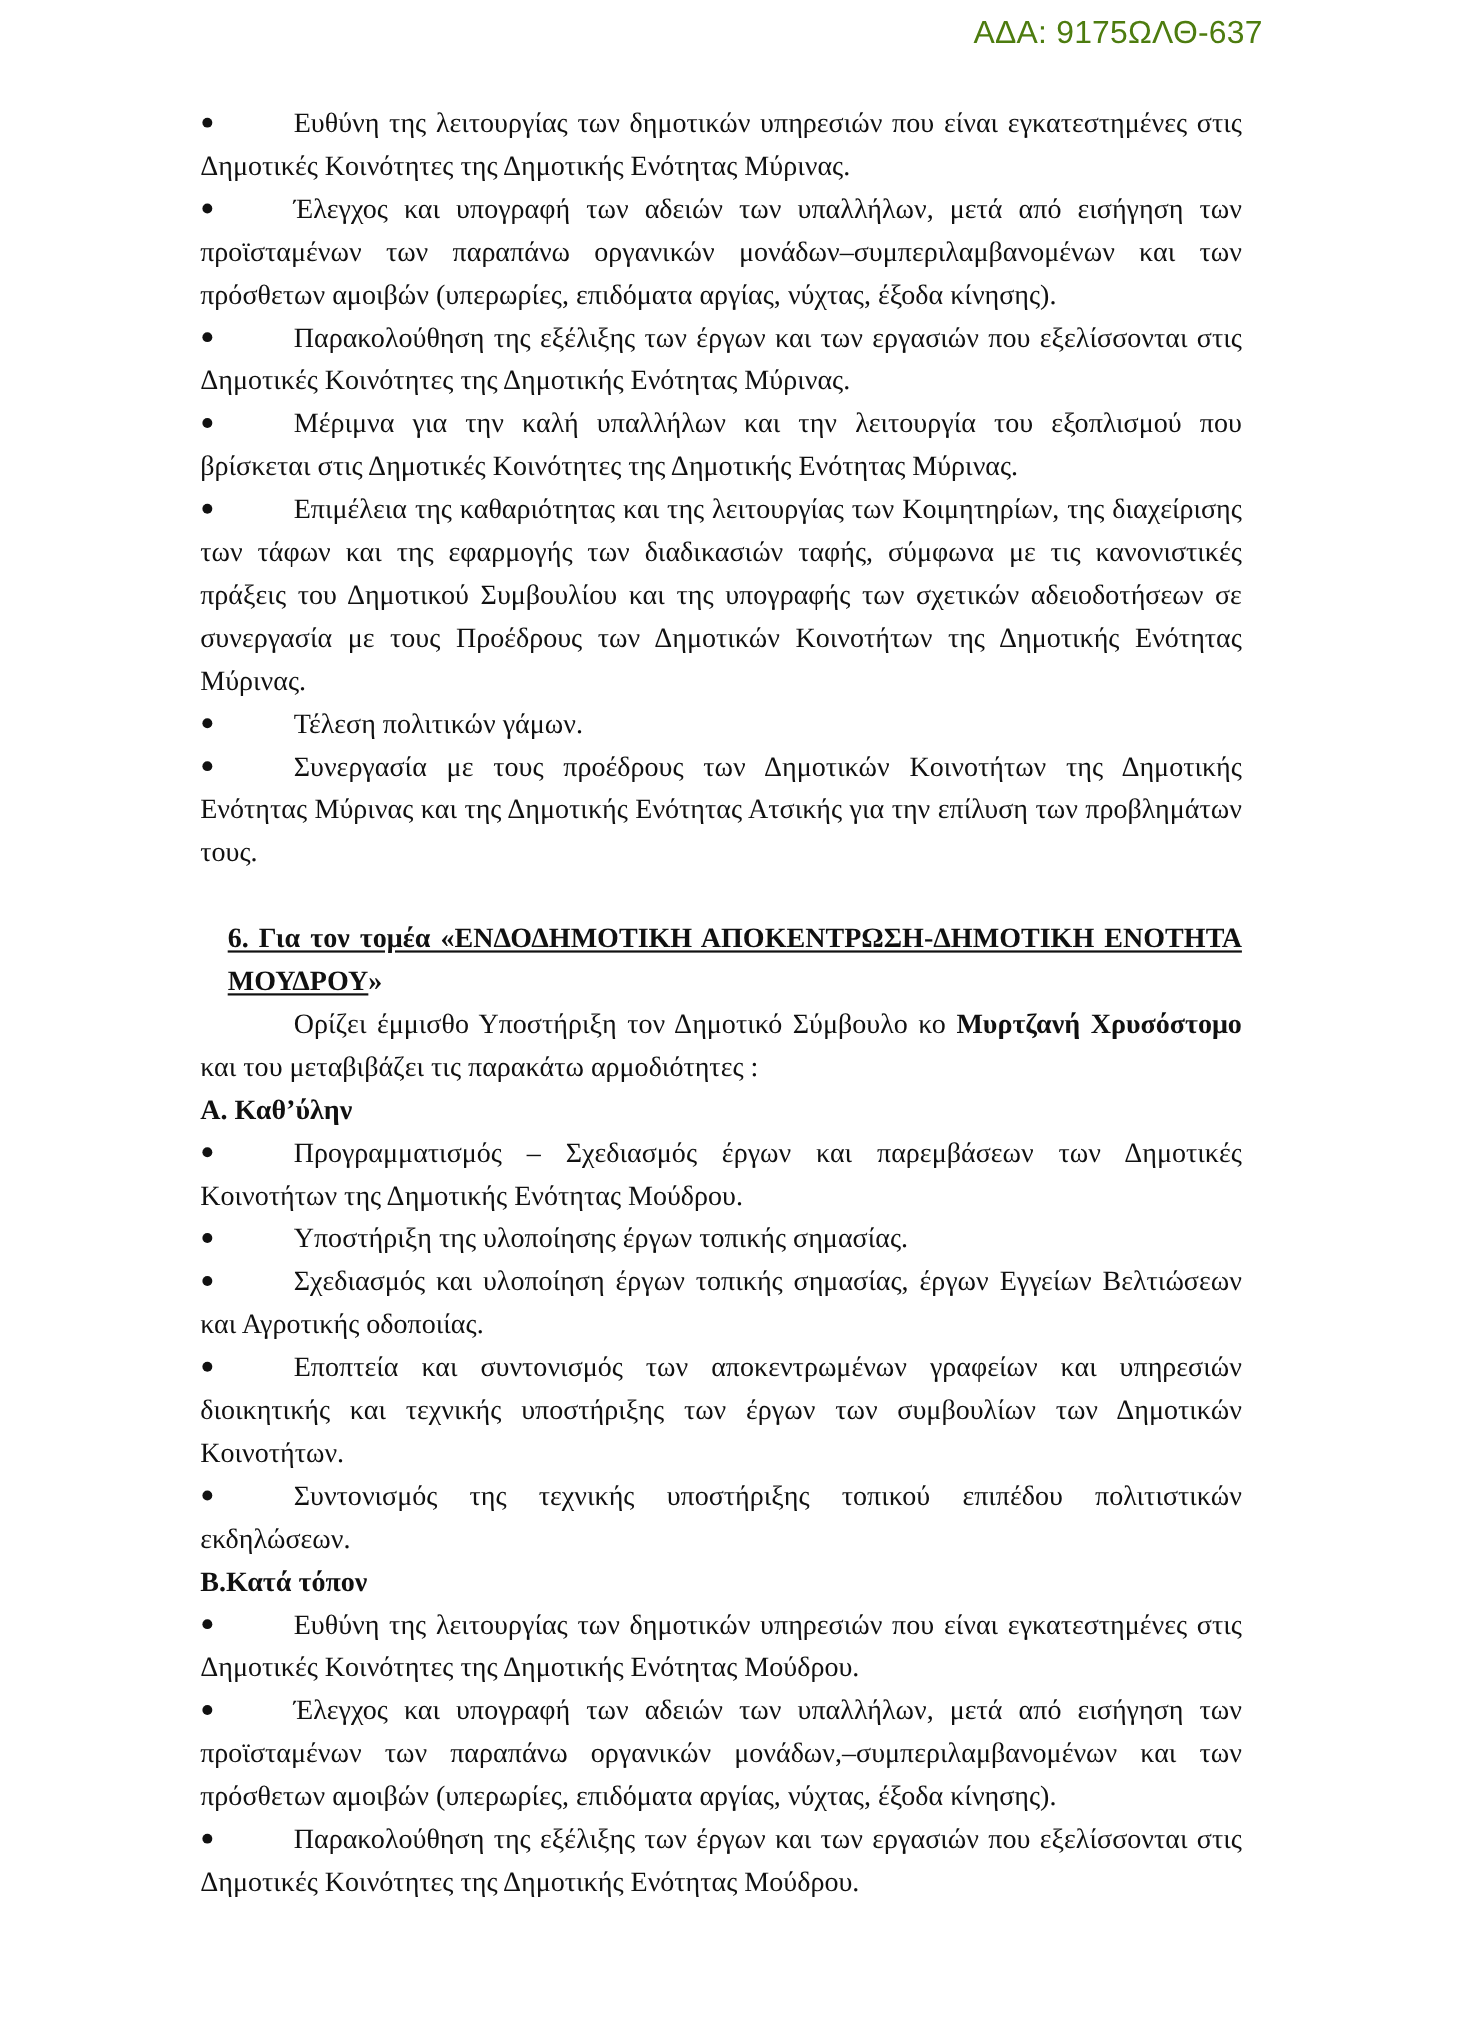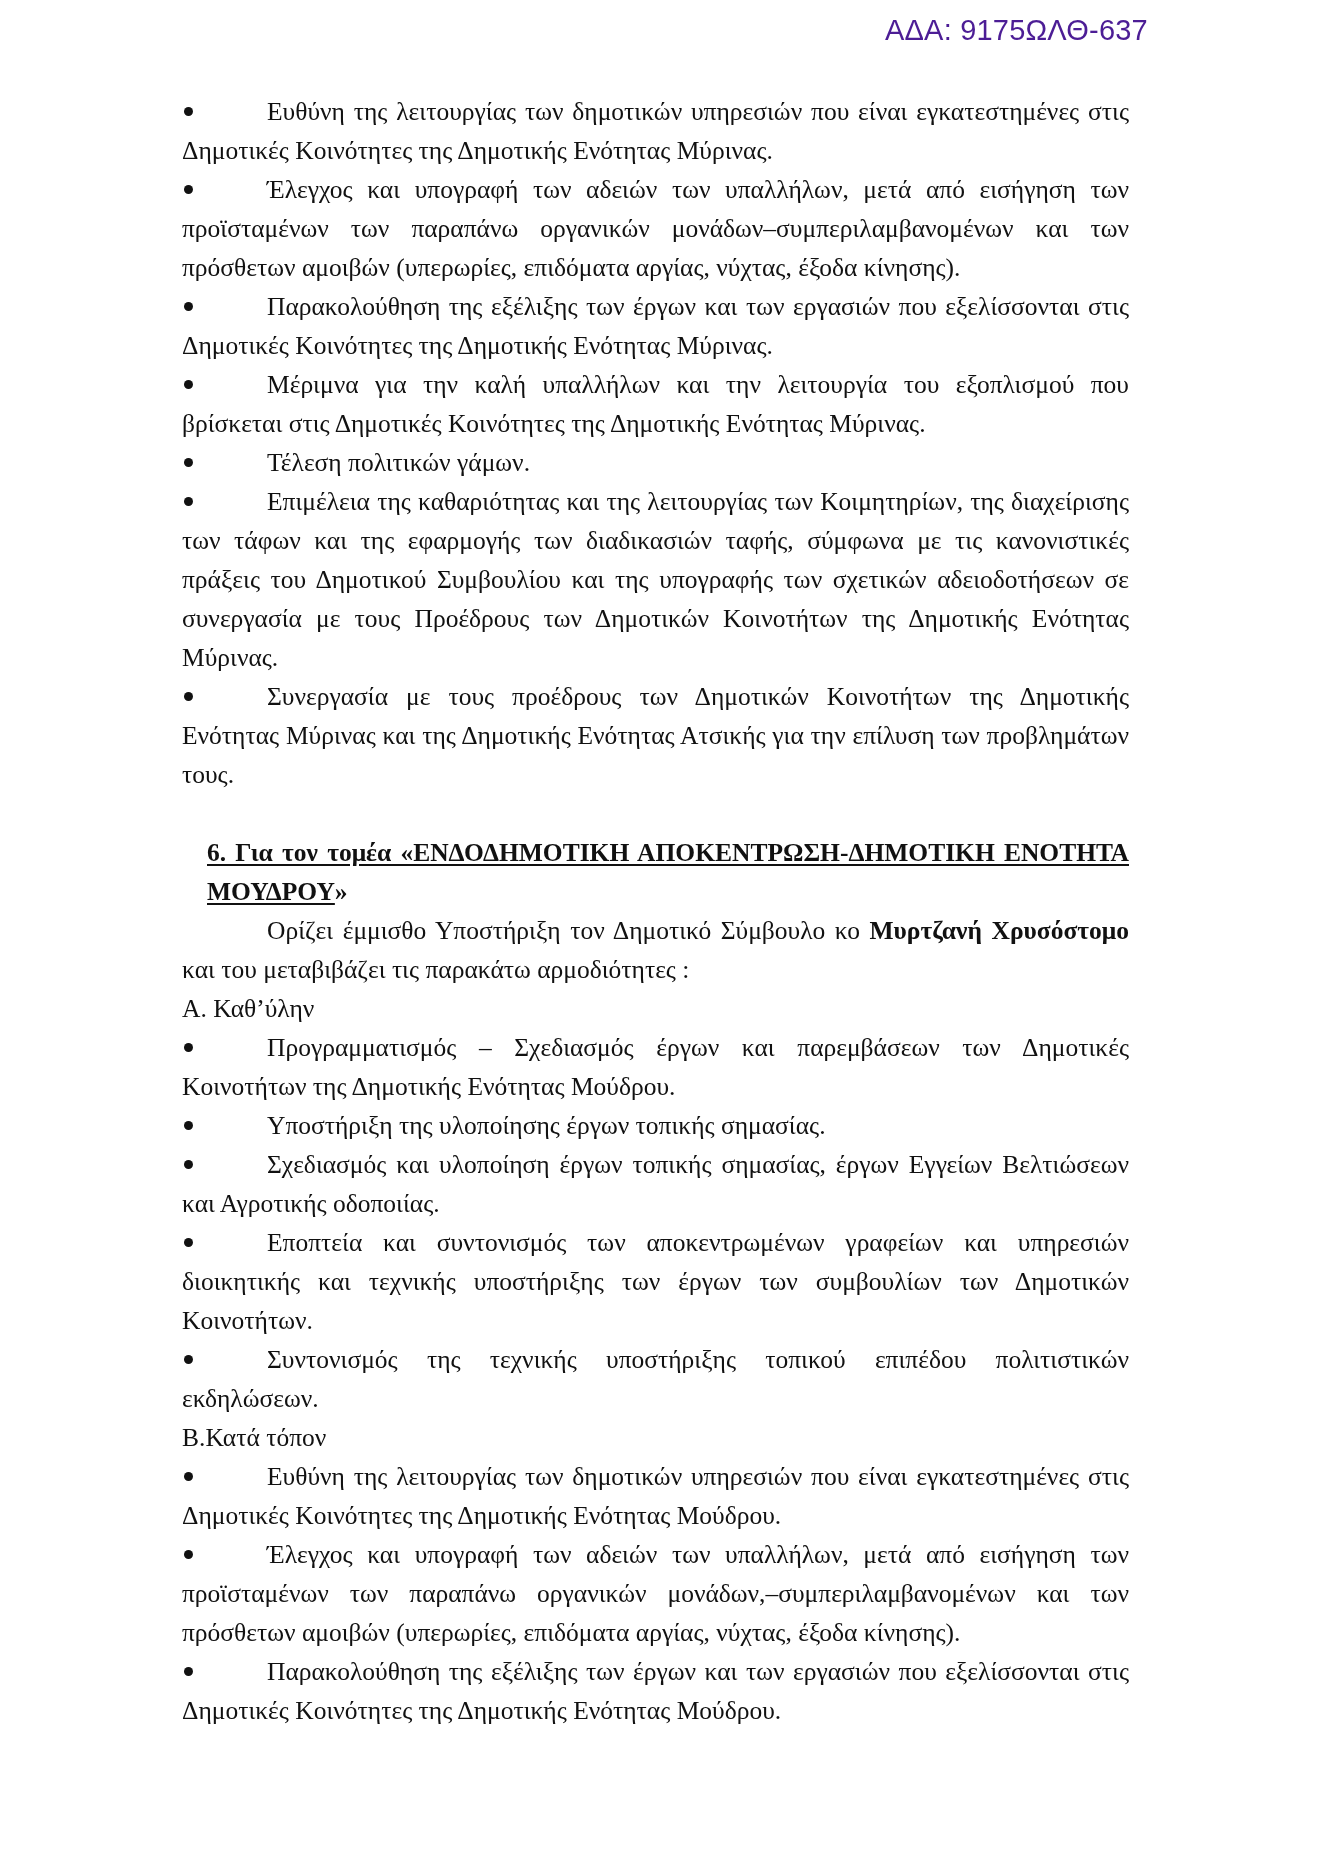--- a/index.html
+++ b/index.html
@@ -1,19 +1,19 @@
 <!DOCTYPE html>
 <html><head>
 <meta charset="utf-8">
 <style>
   html, body { margin: 0; padding: 0; background: #ffffff; }
   body { width: 1329px; height: 1851px; position: relative; overflow: hidden; }
   .ada {
     position: absolute; top: 14px; left: 885px;
-    font-family: "Liberation Sans", sans-serif; font-size: 29px; color: #4c1d95;
+    font-family: "Liberation Sans", sans-serif; font-size: 29px; color: #4d7c0f;
     letter-spacing: 0.2px;
   }
   .page {
     position: absolute; top: 92px; left: 182px; width: 947px;
     font-family: "Liberation Serif", serif; font-size: 25.5px; color: #111;
     line-height: 39px;
   }
   .p { margin: 0; text-align: justify; }
   .bullet { position: relative; text-indent: 85px; }
   .bullet .dot {
@@ -24,36 +24,36 @@
     content: ""; position: absolute; left: 2px; top: 15px;
     width: 9px; height: 9px; border-radius: 50%; background: #111;
   }
   .heading {
     margin-top: 39px; font-weight: bold; text-align: justify;
     text-align-last: left;
     margin-left: 25px;
   }
   .heading .u { text-decoration: underline; text-underline-offset: 3px; }
   .intro { text-indent: 85px; }
-  .sub { font-weight: normal; margin: 0; }
+  .sub { font-weight: bold; margin: 0; }
 </style>
 </head>
 <body>
 
 <div class="ada">ΑΔΑ: 9175ΩΛΘ-637</div>
 
 <div class="page">
 
   <div>
     <p class="p bullet"><span class="dot"></span><span>Ευθύνη της λειτουργίας των δημοτικών υπηρεσιών που είναι εγκατεστημένες στις Δημοτικές Κοινότητες της Δημοτικής Ενότητας Μύρινας.</span></p>
     <p class="p bullet"><span class="dot"></span><span>Έλεγχος και υπογραφή των αδειών των υπαλλήλων, μετά από εισήγηση των προϊσταμένων των παραπάνω οργανικών μονάδων–συμπεριλαμβανομένων και των πρόσθετων αμοιβών (υπερωρίες, επιδόματα αργίας, νύχτας, έξοδα κίνησης).</span></p>
     <p class="p bullet"><span class="dot"></span><span>Παρακολούθηση της εξέλιξης των έργων και των εργασιών που εξελίσσονται στις Δημοτικές Κοινότητες της Δημοτικής Ενότητας Μύρινας.</span></p>
     <p class="p bullet"><span class="dot"></span><span>Μέριμνα για την καλή υπαλλήλων και την λειτουργία του εξοπλισμού που βρίσκεται στις Δημοτικές Κοινότητες της Δημοτικής Ενότητας Μύρινας.</span></p>
+    <p class="p bullet"><span class="dot"></span><span>Επιμέλεια της καθαριότητας και της λειτουργίας των Κοιμητηρίων, της διαχείρισης των τάφων και της εφαρμογής των διαδικασιών ταφής, σύμφωνα με τις κανονιστικές πράξεις του Δημοτικού Συμβουλίου και της υπογραφής των σχετικών αδειοδοτήσεων σε συνεργασία με τους Προέδρους των Δημοτικών Κοινοτήτων της Δημοτικής Ενότητας Μύρινας.</span></p>
     <p class="p bullet"><span class="dot"></span><span>Τέλεση πολιτικών γάμων.</span></p>
-    <p class="p bullet"><span class="dot"></span><span>Επιμέλεια της καθαριότητας και της λειτουργίας των Κοιμητηρίων, της διαχείρισης των τάφων και της εφαρμογής των διαδικασιών ταφής, σύμφωνα με τις κανονιστικές πράξεις του Δημοτικού Συμβουλίου και της υπογραφής των σχετικών αδειοδοτήσεων σε συνεργασία με τους Προέδρους των Δημοτικών Κοινοτήτων της Δημοτικής Ενότητας Μύρινας.</span></p>
     <p class="p bullet"><span class="dot"></span><span>Συνεργασία με τους προέδρους των Δημοτικών Κοινοτήτων της Δημοτικής Ενότητας Μύρινας και της Δημοτικής Ενότητας Ατσικής για την επίλυση των προβλημάτων τους.</span></p>
   </div>
 
   <p class="p heading"><span class="u">6. Για τον τομέα «ΕΝΔΟΔΗΜΟΤΙΚΗ ΑΠΟΚΕΝΤΡΩΣΗ-ΔΗΜΟΤΙΚΗ ΕΝΟΤΗΤΑ ΜΟΥΔΡΟΥ</span><span>»</span></p>
 
   <p class="p intro"><span>Ορίζει έμμισθο Υποστήριξη τον Δημοτικό Σύμβουλο κο </span><b>Μυρτζανή Χρυσόστομο</b><span> και του μεταβιβάζει τις  παρακάτω αρμοδιότητες :</span></p>
 
   <p class="sub">Α. Καθ’ύλην</p>
   <div>
     <p class="p bullet"><span class="dot"></span><span>Προγραμματισμός – Σχεδιασμός έργων και παρεμβάσεων των Δημοτικές Κοινοτήτων της Δημοτικής Ενότητας Μούδρου.</span></p>

